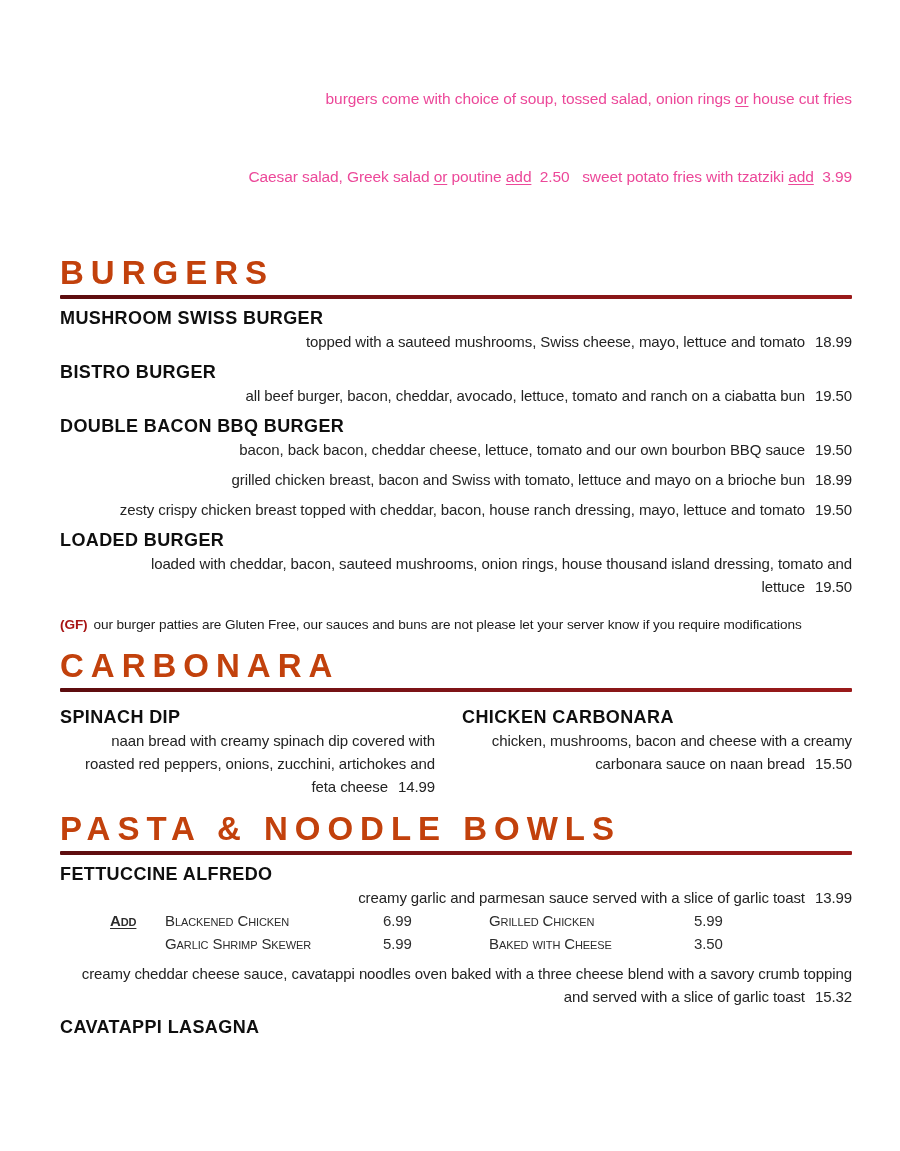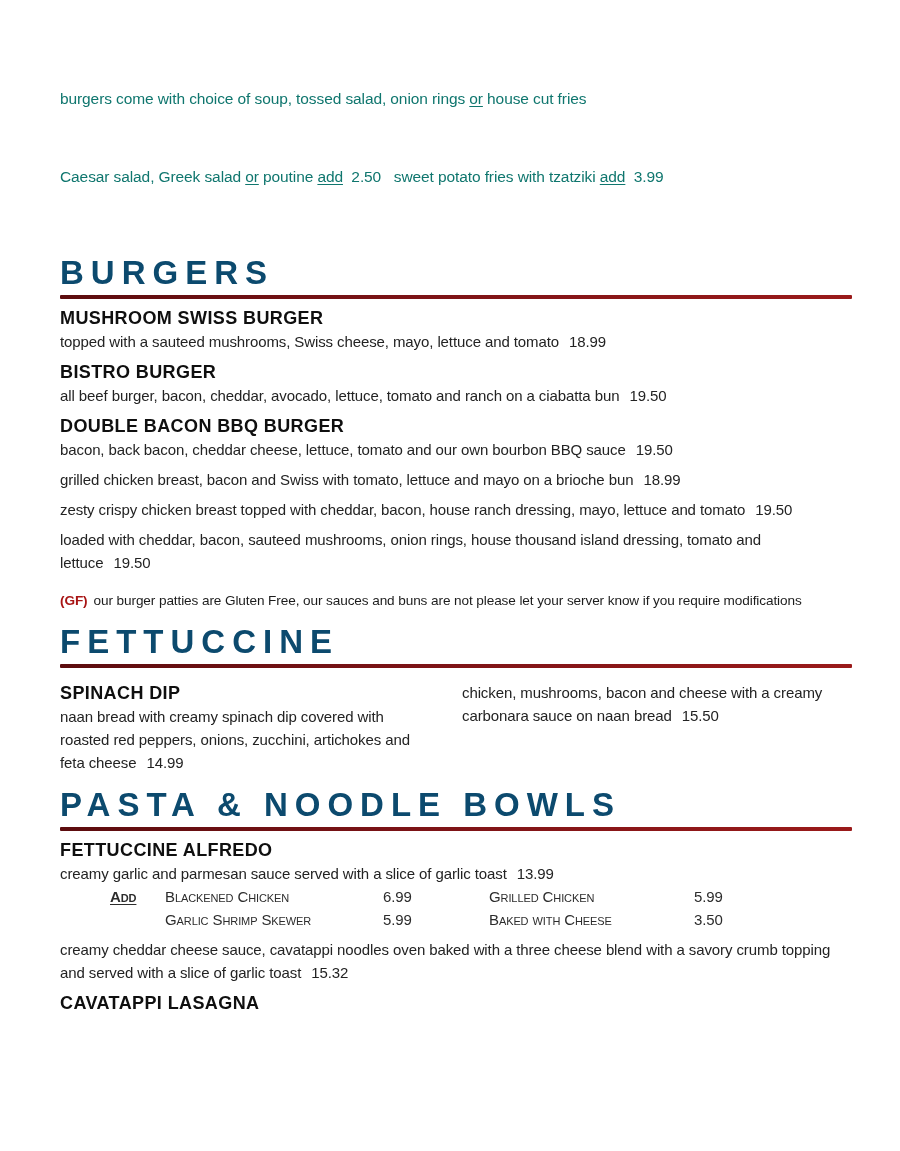--- a/index.html
+++ b/index.html
@@ -18,53 +18,54 @@
     padding:34px 48px 10px 60px;
     font-family:"Liberation Sans", sans-serif;
     color:var(--ink);
     letter-spacing:-0.1px;
   }
   .prewrap{white-space:pre-wrap;}
   .u{text-decoration:underline;text-underline-offset:2px;}
   .sc{font-variant:small-caps;}
 
   .intro{
-    text-align:left;
+    text-align:right;
     font-size:15.5px;
     line-height:26px;
-    color:#0f766e;
+    color:#ec4899;
   }
 
   .section-title{
     margin-top:11px;
     font-size:33px;
     font-weight:700;
     letter-spacing:7px;
     line-height:40px;
-    color:#0c4a6e;
+    color:#c2410c;
   }
   .rule{
     height:4px;
     margin:2px 0 6px 0;
     background:linear-gradient(90deg, var(--accent_dark), var(--accent) 45%, var(--accent_light));
     border-radius:1px;
   }
 
   .item{margin-top:7px;}
   .item-name{
     font-size:18px;
     font-weight:700;
     letter-spacing:0.4px;
     line-height:24px;
     color:var(--ink_dark);
   }
   .item-desc{
     font-size:15px;
     line-height:23px;
     color:var(--ink);
+    text-align:right;
   }
   .price{margin-left:10px;}
 
   .gf-note{
     margin-top:17px;
     font-size:13.6px;
     line-height:20px;
     color:#1c1c1c;
   }
   .gf-tag{
@@ -116,34 +117,36 @@
     <div class="item-name">DOUBLE BACON BBQ BURGER</div>
     <div class="item-desc"><span>bacon, back bacon, cheddar cheese, lettuce, tomato and our own bourbon BBQ sauce</span><span class="price">19.50</span></div>
   </div>
   <div class="item">
     <div class="item-desc"><span>grilled chicken breast, bacon and Swiss with tomato, lettuce and mayo on a brioche bun</span><span class="price">18.99</span></div>
   </div>
   <div class="item">
     <div class="item-desc"><span>zesty crispy chicken breast topped with cheddar, bacon, house ranch dressing, mayo, lettuce and tomato</span><span class="price">19.50</span></div>
   </div>
   <div class="item">
+    <div class="item-name">LOADED BURGER</div>
     <div class="item-desc"><span>loaded with cheddar, bacon, sauteed mushrooms, onion rings, house thousand island dressing, tomato and lettuce</span><span class="price">19.50</span></div>
   </div>
 
   <div class="gf-note"><span class="gf-tag">(GF)</span><span>our burger patties are Gluten Free, our sauces and buns are not please let your server know if you require modifications</span></div>
 
-  <h1 class="section-title">FETTUCCINE</h1>
+  <h1 class="section-title">CARBONARA</h1>
   <div class="rule"></div>
 
   <div class="two-col">
     <div class="item">
       <div class="item-name">SPINACH DIP</div>
       <div class="item-desc"><span>naan bread with creamy spinach dip covered with roasted red peppers, onions, zucchini, artichokes and feta cheese</span><span class="price">14.99</span></div>
     </div>
     <div class="item">
+      <div class="item-name">CHICKEN CARBONARA</div>
       <div class="item-desc"><span>chicken, mushrooms, bacon and cheese with a creamy carbonara sauce on naan bread</span><span class="price">15.50</span></div>
     </div>
   </div>
 
   <h1 class="section-title">PASTA &amp; NOODLE BOWLS</h1>
   <div class="rule"></div>
 
   <div class="item">
     <div class="item-name">FETTUCCINE ALFREDO</div>
     <div class="item-desc"><span>creamy garlic and parmesan sauce served with a slice of garlic toast</span><span class="price">13.99</span></div>

